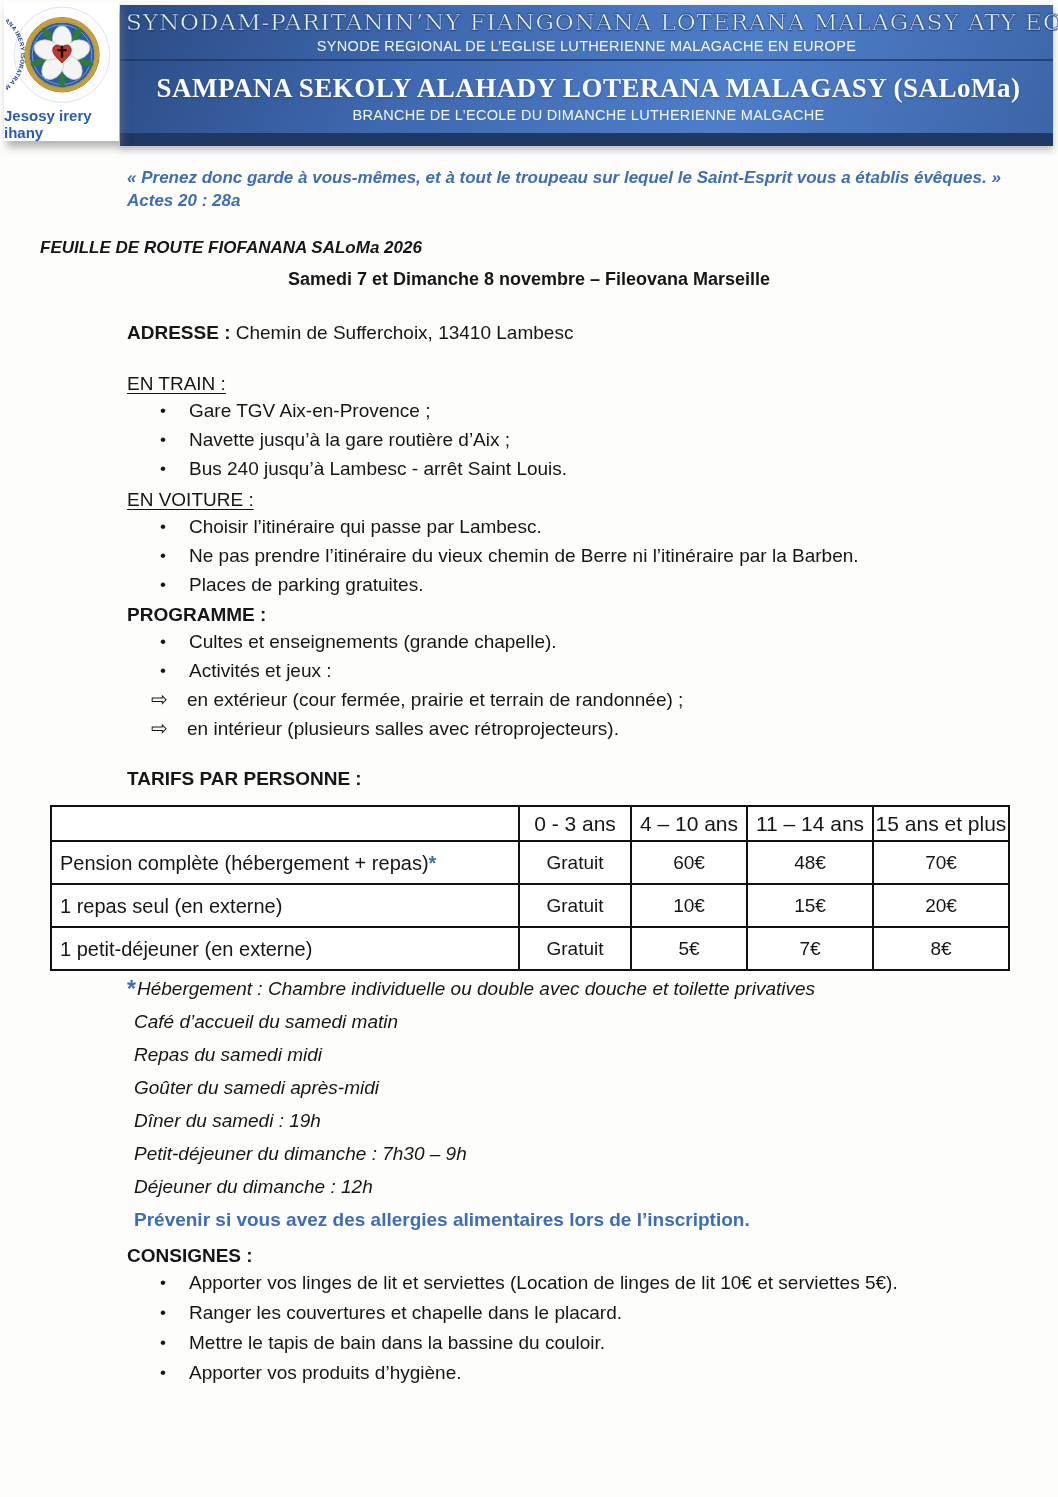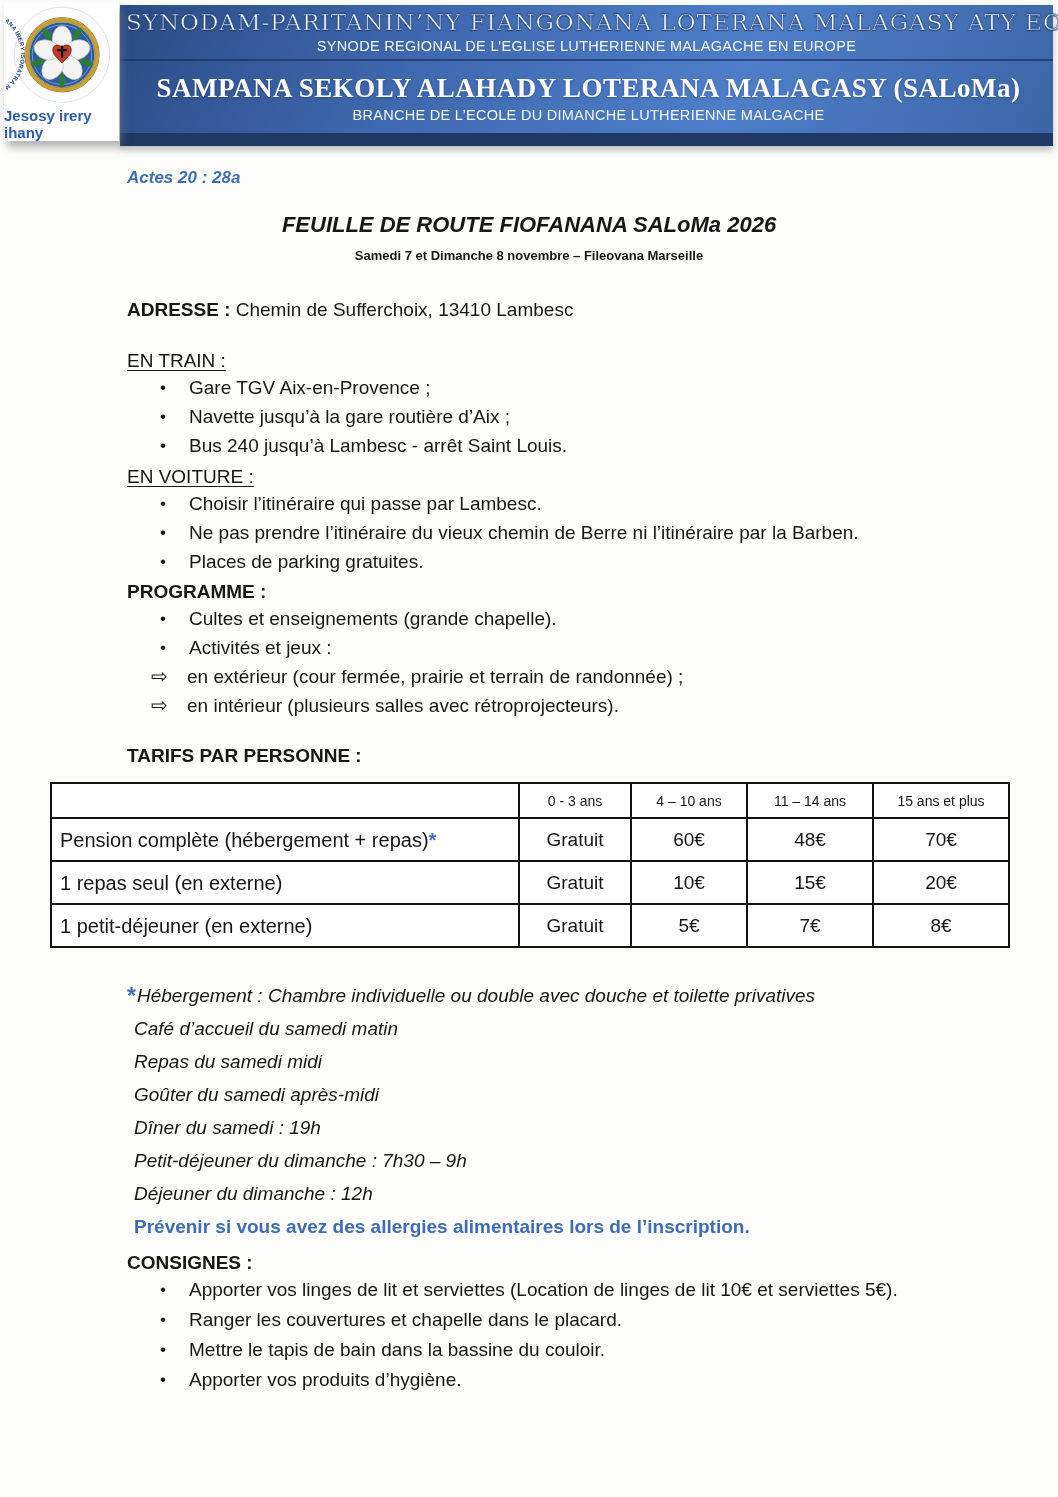--- a/index.html
+++ b/index.html
@@ -44,43 +44,43 @@
   .gold-edge2{fill:none;stroke:var(--gold-dark,#8A6C20);stroke-width:.8;}
   .disc{fill:var(--disc-blue,#2D5C9E);}
   .disc-ring{fill:none;stroke:#8fb4e0;stroke-width:.8;}
   .petal{fill:var(--petal-white,#F4F4F4);stroke:#c6c6c6;stroke-width:.8;}
   .leaf{fill:var(--leaf-green,#2F7D33);}
   .heart{fill:var(--heart-red,#C0392B);stroke:#7e241c;stroke-width:1;}
   .cross{fill:#141414;}
   
   .content{padding:0 40px 0 127px;font-size:19px;line-height:24px;}
   .quote-block{margin-top:14px;color:var(--accent-blue,#3E6CB5);font-weight:bold;font-style:italic;font-size:17px;line-height:23px;}
-  .doc-title{margin:24px 0 0 -87px;text-align:center;font-weight:bold;font-style:italic;font-size:22px;}
-  .doc-subtitle{margin:7px 0 0 -87px;text-align:center;font-weight:bold;font-size:13px;}
+  .doc-title{margin:24px 0 0 -87px;text-align:left;font-weight:bold;font-style:italic;font-size:17px;}
+  .doc-subtitle{margin:7px 0 0 -87px;text-align:center;font-weight:bold;font-size:18px;}
   .address-line{margin-top:30px;}
   .lbl-bold{font-weight:bold;}
   .sec-underline{margin-top:27px;text-decoration:underline;text-underline-offset:3px;}
   .sec-bold{font-weight:bold;}
   .sec-plain-gap{margin-top:4px;}
   .sec-gap-lg{margin-top:24px;}
   .b-row{display:flex;line-height:29px;}
   .b-row .blt{width:29px;padding-left:33px;flex:none;font-size:17px;}
   .a-row{display:flex;line-height:29px;}
   .a-row .arw{width:36px;padding-left:24px;flex:none;font-size:20px;}
   .c-row{display:flex;line-height:30px;}
   .c-row .blt{width:29px;padding-left:33px;flex:none;font-size:17px;}
   
   .tariff-table{border-collapse:collapse;table-layout:fixed;width:958px;margin:14px 0 0 -77px;background:#fff;}
   .tariff-table td{border:2px solid #111;}
-  .col-head{font-weight:normal;font-size:14px;text-align:center;height:31px;padding:1px 0;border-radius:17px;}
+  .col-head{font-weight:normal;font-size:21px;text-align:center;height:31px;padding:1px 0;border-radius:17px;}
   .row-label{font-size:20px;text-align:left;padding:4px 8px;height:33px;}
   .price{text-align:center;font-size:19px;}
   .ast{color:var(--accent-blue,#3E6CB5);font-weight:bold;}
   
-  .notes{margin-top:30px;font-size:19px;line-height:33px;}
+  .notes{font-size:19px;line-height:33px;}
   .note-first{font-style:italic;}
   .big-ast{color:var(--accent-blue,#3E6CB5);font-weight:bold;font-size:23px;font-style:normal;position:relative;top:2px;margin-right:1px;}
   .note-line{font-style:italic;padding-left:7px;}
   .warning{color:var(--accent-blue,#3E6CB5);font-weight:bold;padding-left:7px;}
   .consignes-head{margin-top:8px;font-weight:bold;}
 </style>
 </head>
 <body style="--accent-blue: #3E6CB5; --header-navy: #1F3864; --band-dark: #2A4C84; --band-mid: #3E68AF; --band-light: #4E7EC9; --band-mid2: #3C65A7; --gold: #C79F35; --gold-dark: #8A6C20; --heart-red: #C0392B; --logo-text-blue: #1D4080; --disc-blue: #2D5C9E; --petal-white: #F4F4F4; --leaf-green: #2F7D33; --ink: #161616;">
 
 <div class="header">
@@ -144,20 +144,21 @@
         <rect x="54.7" y="51.4" width="10.7" height="2.7"></rect>
       </g>
     </svg>
     <div class="logo-caption">Jesosy irery ihany</div>
   </div>
 </div>
 
 <div class="content">
 
   <div class="quote-block">
+    <div>« Prenez donc garde à vous-mêmes, et à tout le troupeau sur lequel le Saint-Esprit vous a établis évêques. »</div>
     <div>Actes 20 : 28a</div>
   </div>
 
   <div class="doc-title">FEUILLE DE ROUTE FIOFANANA SALoMa 2026</div>
   <div class="doc-subtitle">Samedi 7 et Dimanche 8 novembre – Fileovana Marseille</div>
 
   <div class="address-line">
     <span class="lbl-bold">ADRESSE :</span>
     <span>Chemin de Sufferchoix, 13410 Lambesc</span>
   </div>

